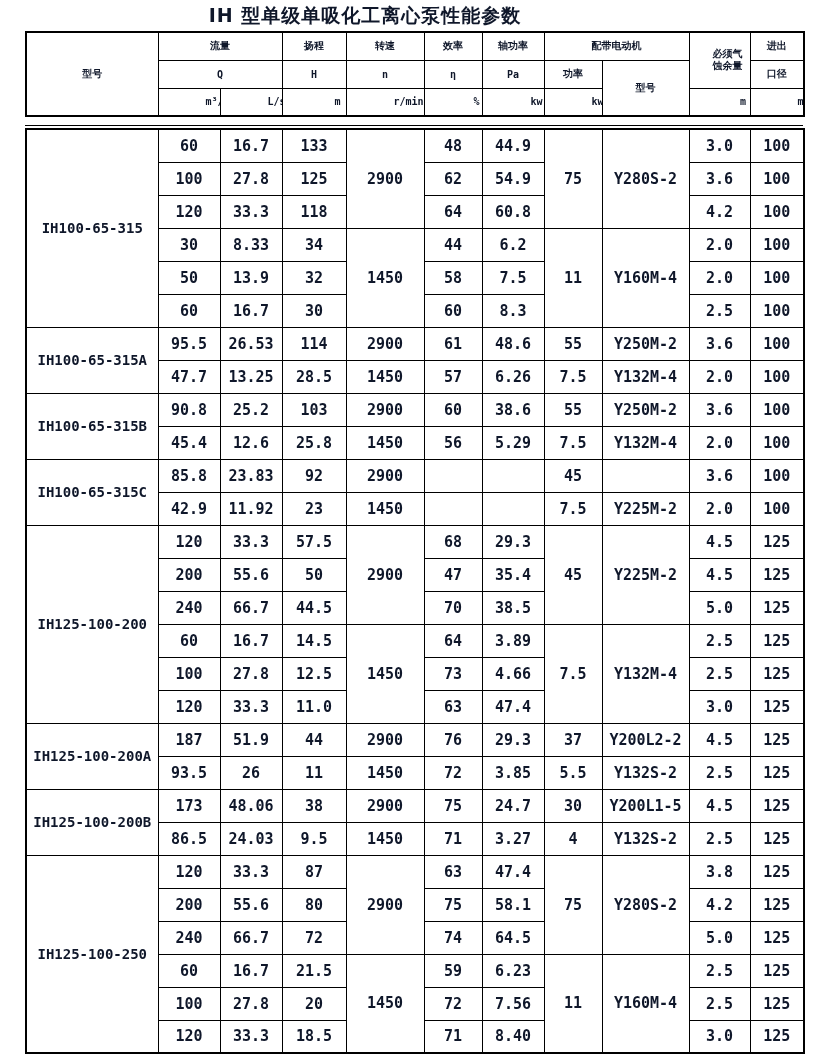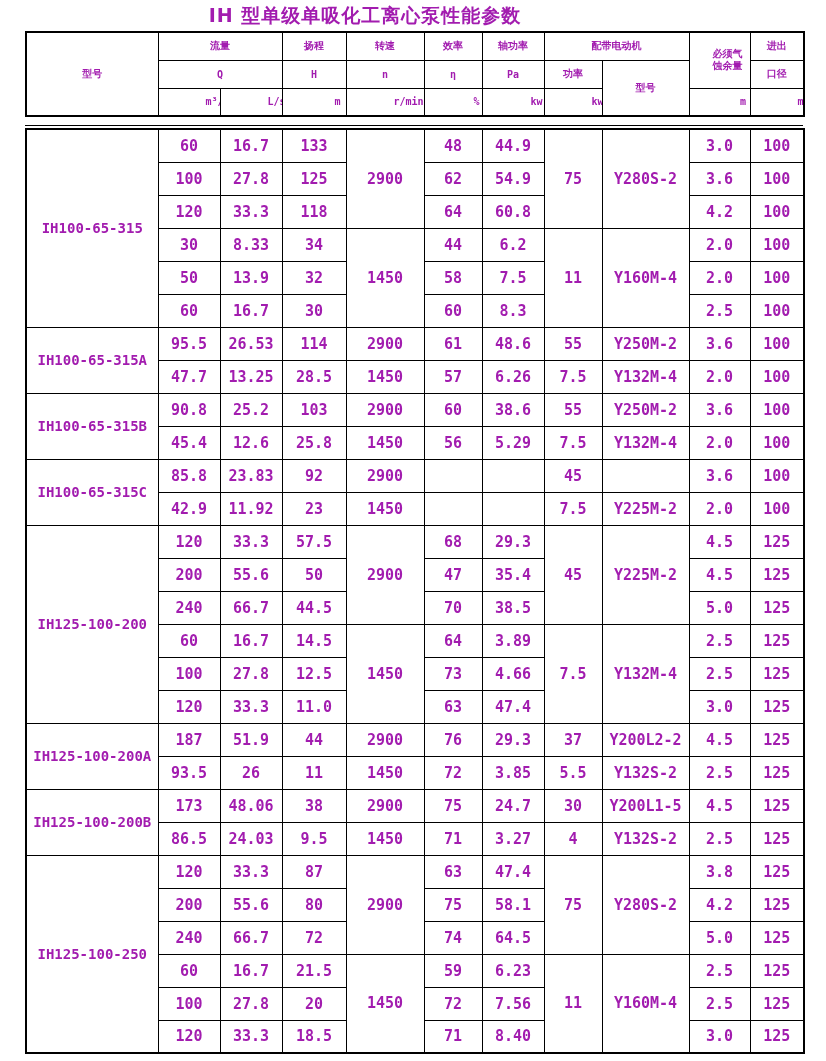--- a/index.html
+++ b/index.html
@@ -1,17 +1,17 @@
 <!DOCTYPE html>
 <html><head>
 <meta charset="utf-8">
 <style>
   html,body{margin:0;padding:0;background:#fff;}
   .page{
-    position:relative;width:730px;height:1061px;background:#ffffff;color:#a21caf;
+    position:relative;width:730px;height:1061px;background:#ffffff;color:#0f172a;
     font-family:"DejaVu Sans Mono","DejaVu Sans",monospace;
   }
   .title{
     position:absolute;top:3px;left:0;width:100%;text-align:center;
     font-size:19px;font-weight:bold;letter-spacing:1px;
     font-family:"DejaVu Sans","Liberation Sans",sans-serif;
   }
   .hdr-wrap{position:absolute;left:25px;top:31px;width:778px;}
   .body-wrap{position:absolute;left:25px;top:125px;width:778px;
     border-top:1px solid #000;padding-top:2px;}

